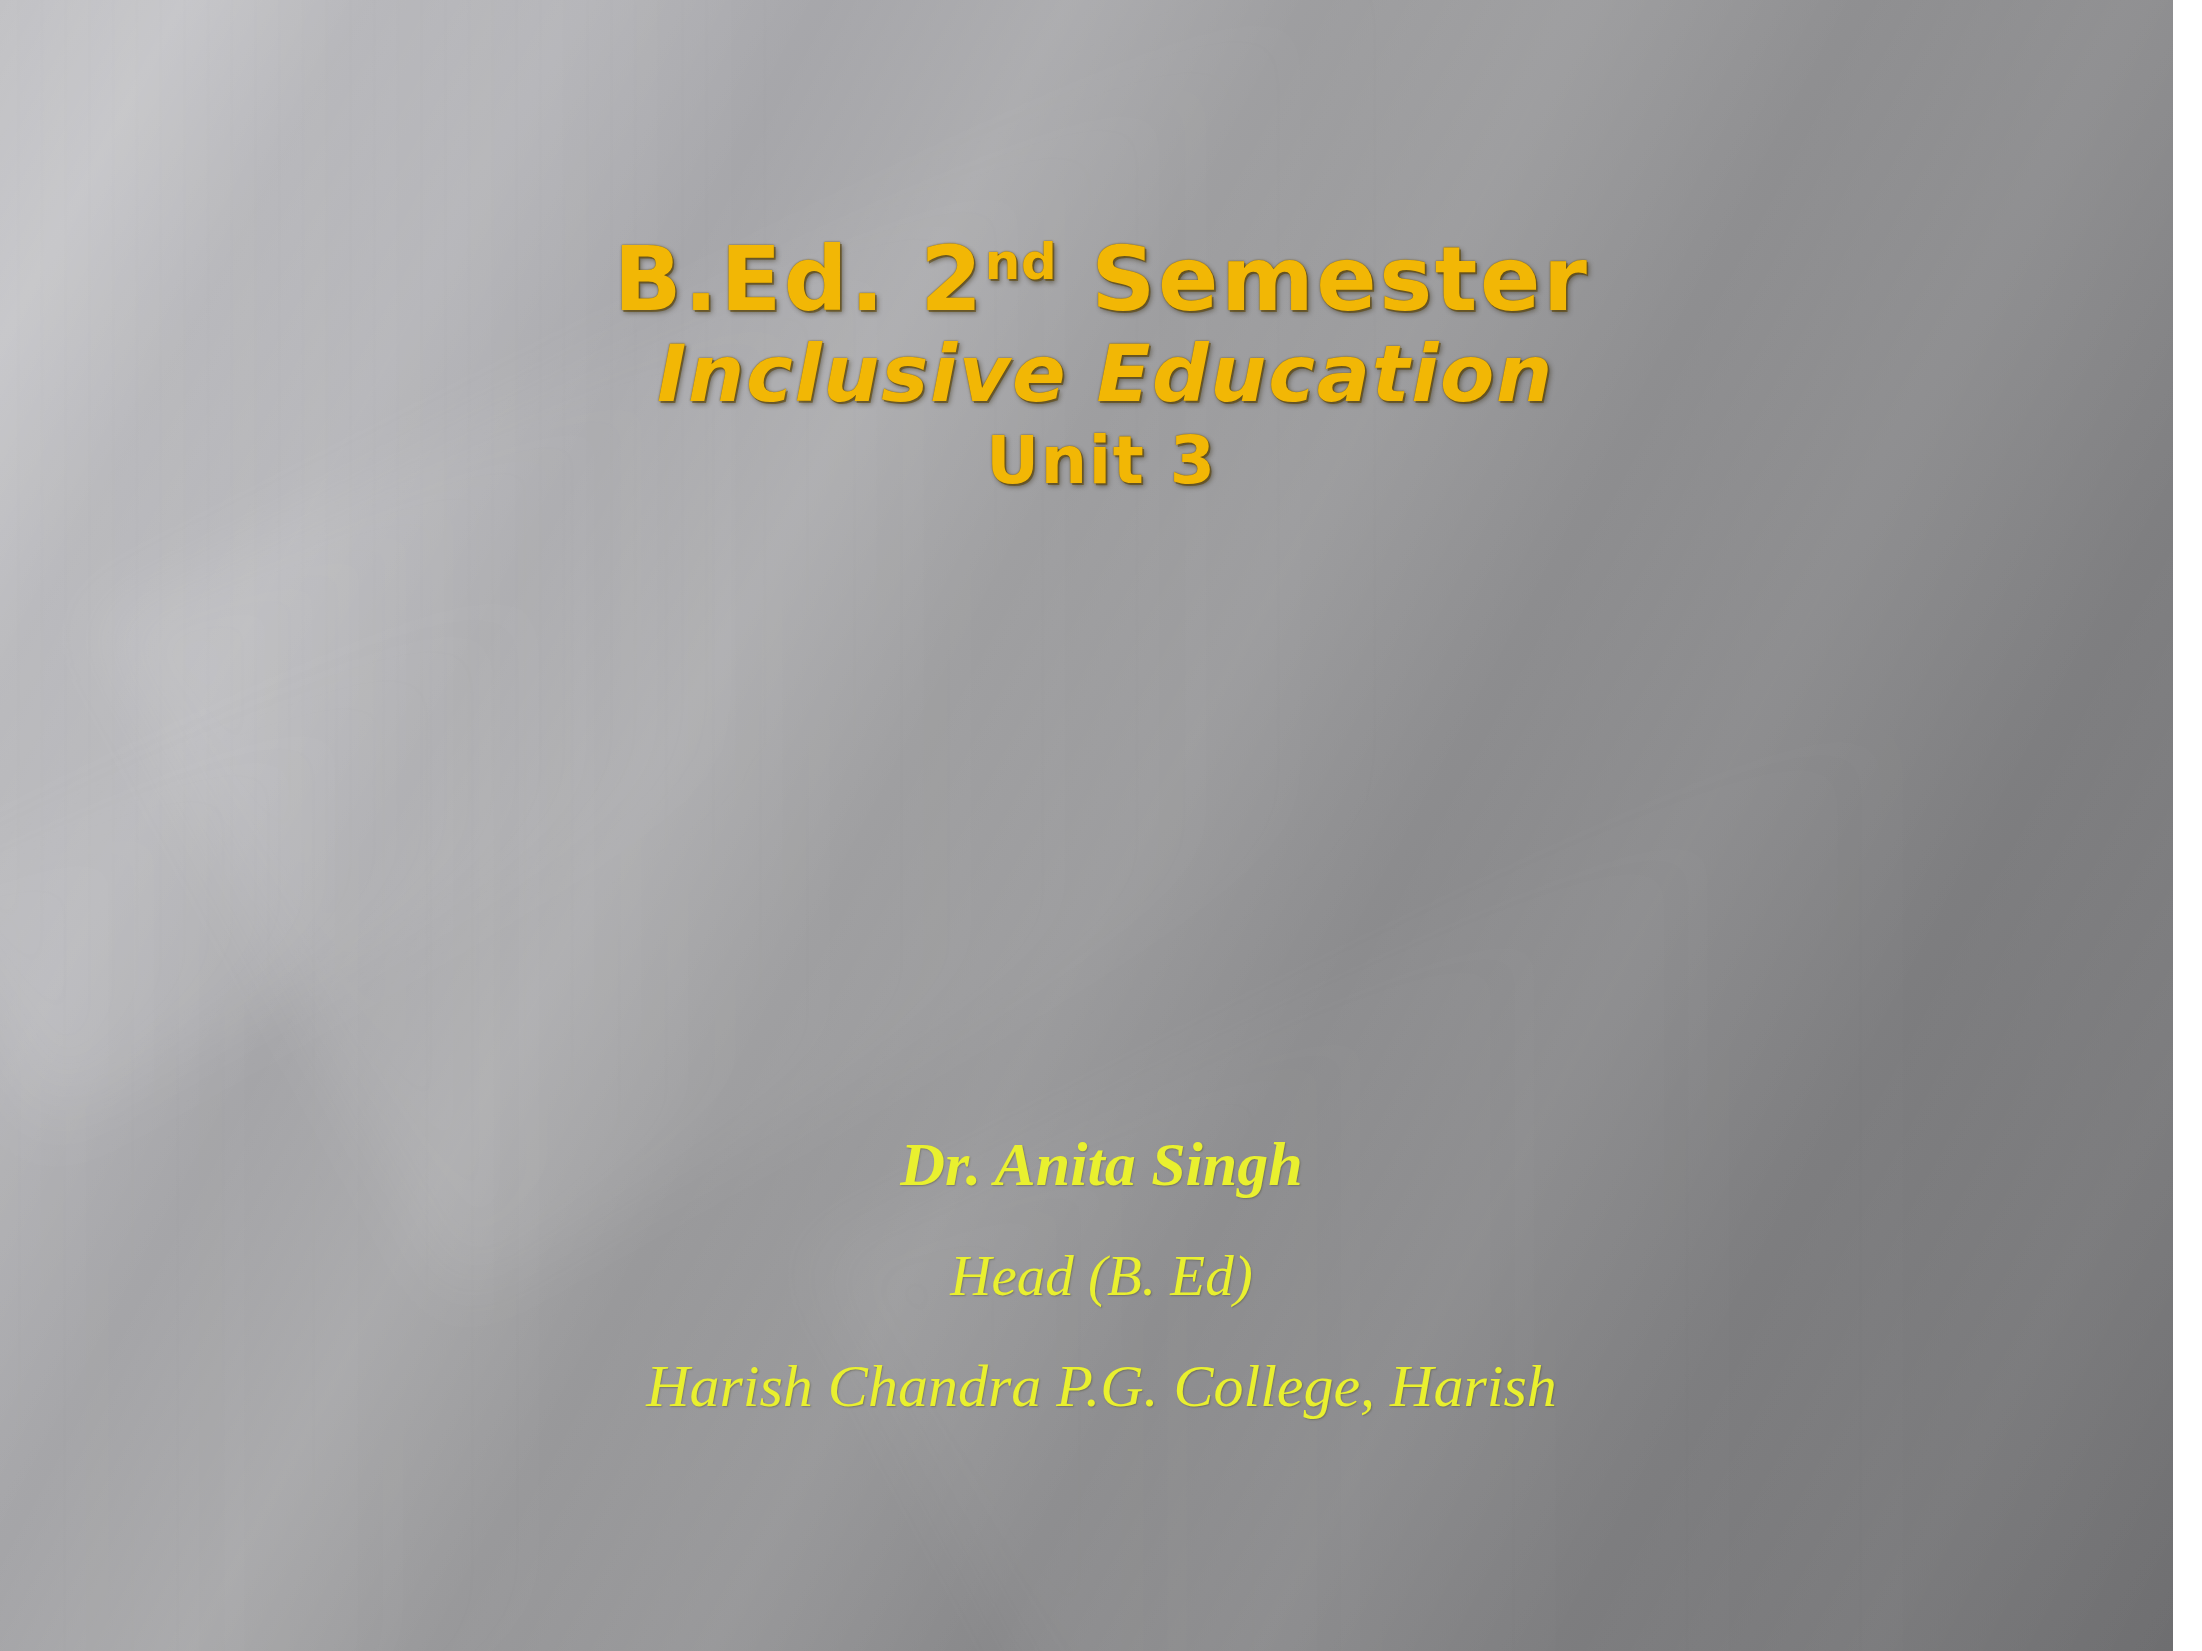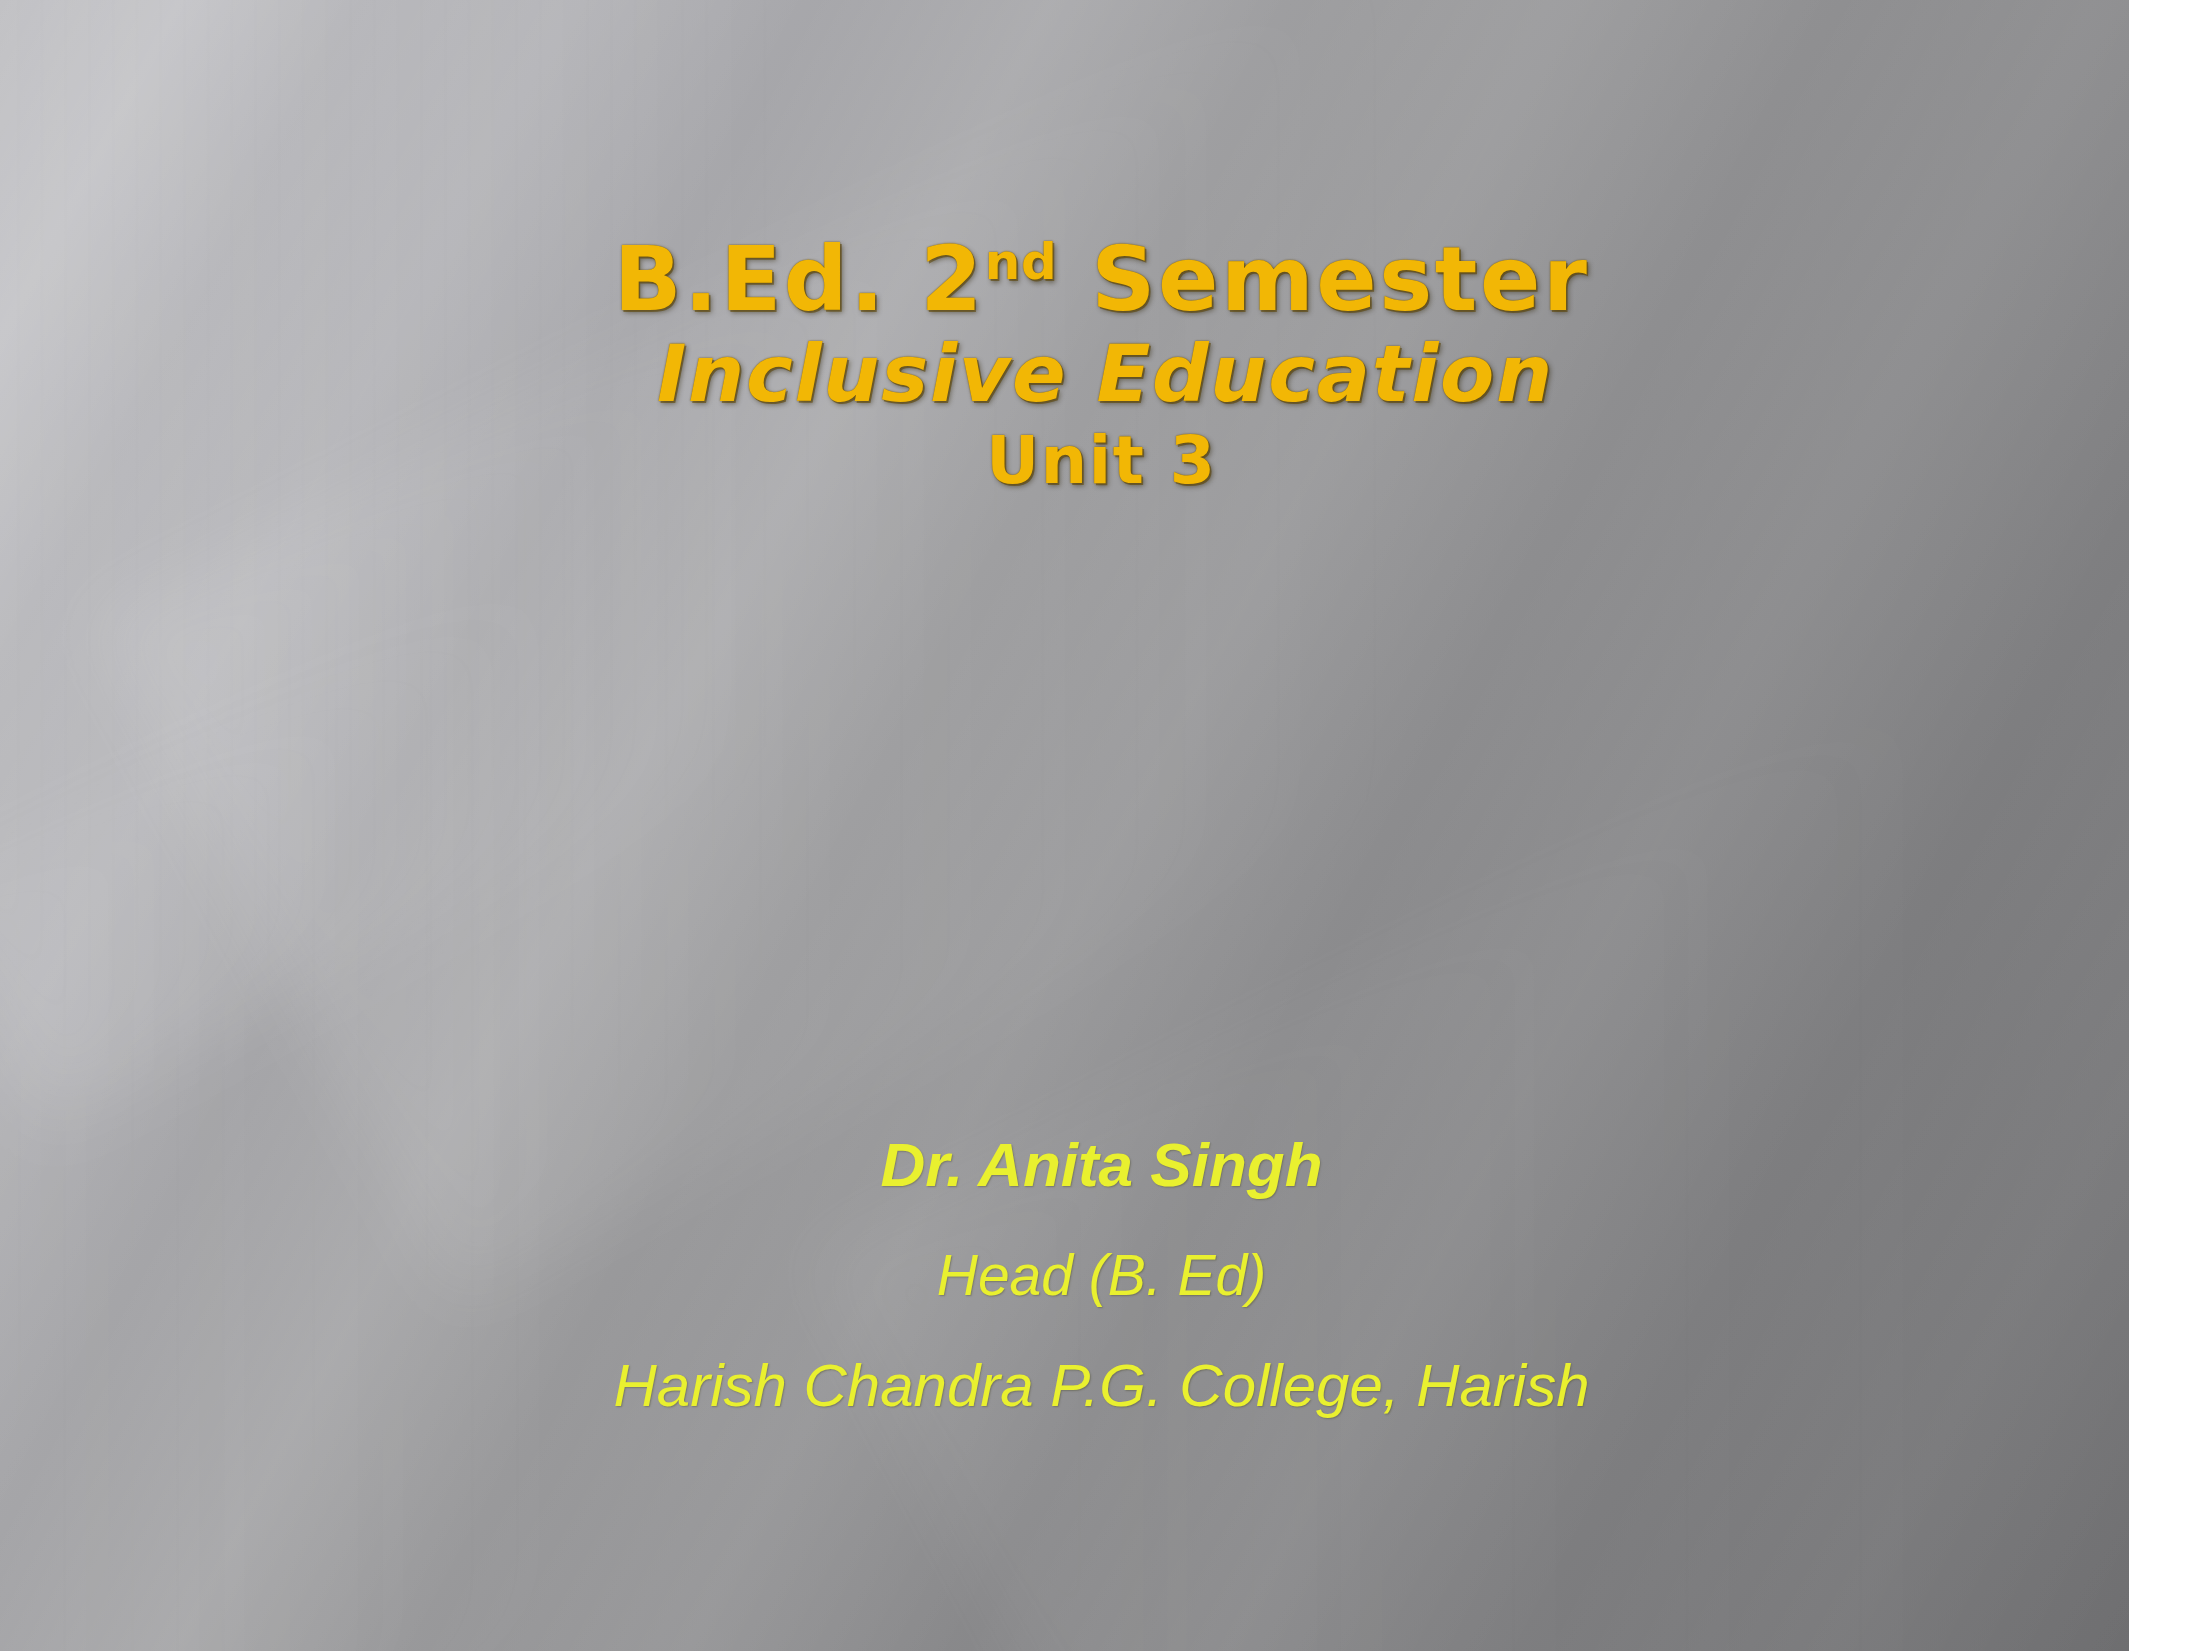--- a/index.html
+++ b/index.html
@@ -25,20 +25,21 @@
         rgba(255,255,255,0.02) 43%,
         rgba(255,255,255,0.09) 52%,
         rgba(255,255,255,0.00) 61%,
         rgba(255,255,255,0.07) 70%,
         rgba(255,255,255,0.00) 80%,
         rgba(255,255,255,0.05) 90%,
         rgba(255,255,255,0.00) 100%),
       linear-gradient(125deg, #b9b9bd 0%, #a9a9ad 22%, #9a9a9c 42%, #8c8c8e 60%, #7d7d7f 78%, #6e6e70 100%);
     overflow: hidden;
     font-family: "Liberation Sans", sans-serif;
+    padding-left: 44px;
   }
 
   
   .sheen {
     position: absolute;
     pointer-events: none;
     background: linear-gradient(118deg, rgba(255,255,255,0.22), rgba(255,255,255,0.0) 70%);
     filter: blur(34px);
   }
   .sheen.a { left: -344px; top: -430px; width: 1463px; height: 1291px; transform: rotate(-28deg); }
@@ -91,21 +92,21 @@
   .subtitle-block {
     position: absolute;
     top: 1118px;
     left: 0;
     width: 2203px;
     text-align: center;
     color: #eaf23a;
   }
 
   .sub-line {
-    font-family: Liberation Sans, sans-serif;
+    font-family: Liberation Serif, serif;
     font-style: italic;
     color: #e9f02f;
     line-height: 1.5;
     text-shadow: 0.9px 0.9px 1.7px rgba(60,60,20,0.35);
   }
   .sub-line.s1 { font-size: 62px; font-weight: bold; }
   .sub-line.s2 { font-size: 57px; margin-top: 22.4px; }
   .sub-line.s3 { font-size: 60px; margin-top: 22.4px; }
 </style>
 </head>

